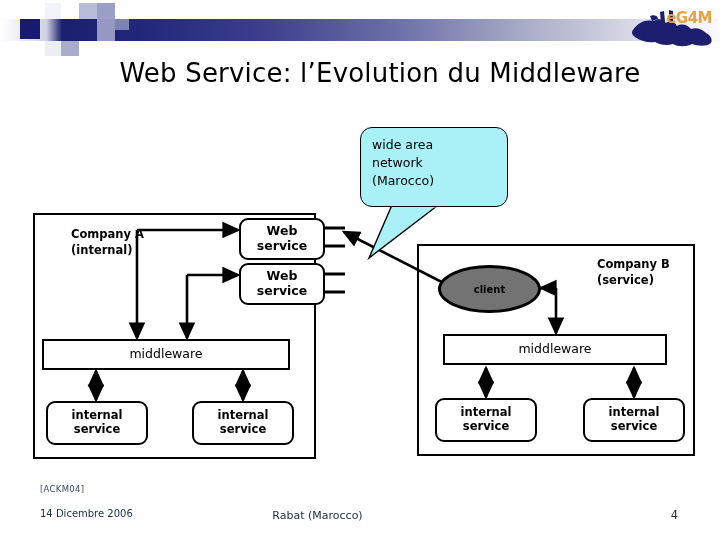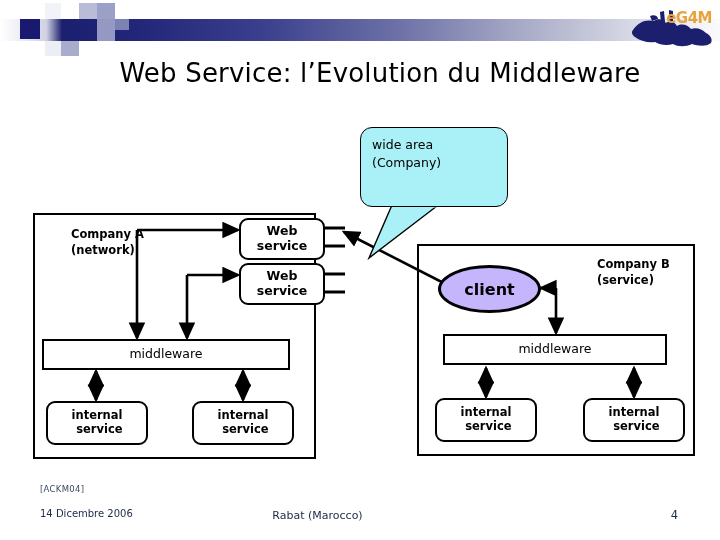--- a/index.html
+++ b/index.html
@@ -123,33 +123,32 @@
   }
   .mw-box {
     font-size: 12.5px;
     font-weight: normal;
     justify-content: center;
   }
   .int-box {
     border-radius: 9px;
     font-size: 11.5px;
     font-weight: bold;
-    text-align: right;
   }
   #client-ellipse {
     position: absolute;
     box-sizing: border-box;
     border: 3px solid #000000;
     border-radius: 50%;
-    background: #c4b5fd;
+    background: #737373;
     display: flex;
     align-items: center;
     justify-content: center;
     font-family: "DejaVu Sans", sans-serif;
-    font-size: 16px;
+    font-size: 10px;
     font-weight: bold;
     color: #000000;
   }
 
   
   #callout {
     position: absolute;
     left: 360px; top: 127px;
     width: 148px; height: 80px;
     box-sizing: border-box;
@@ -270,21 +269,21 @@
     <path d="M556,288 L541,288" stroke="#000" stroke-width="2.6" fill="none" marker-end="url(#ah)"></path>
 
     <path d="M486,368 L486,397" stroke="#000" stroke-width="2.6" fill="none" marker-end="url(#ah)" marker-start="url(#ah-start)"></path>
     <path d="M634,368 L634,397" stroke="#000" stroke-width="2.6" fill="none" marker-end="url(#ah)" marker-start="url(#ah-start)"></path>
   </svg>
 
   <div class="node company-box" id="company-a-box" style="left:33px; top:213px; width:283px; height:246px;"></div>
 
   <div class="company-label" style="left:47px; top:227px;margin-left:24px;">
     <div>Company A</div>
-    <div>(network)</div>
+    <div>(internal)</div>
   </div>
 
   <div class="node ws-box" style="left:239px; top:218px; width:86px; height:42px;">
     <span style="white-space:pre-line;">Web
 service</span>
   </div>
 
   <div class="node ws-box" style="left:239px; top:263px; width:86px; height:42px;">
     <span style="white-space:pre-line;">Web
 service</span>
@@ -324,21 +323,22 @@
 service</span>
   </div>
 
   <div class="node int-box" style="left:583px; top:398px; width:102px; height:44px;">
     <span style="white-space:pre-line;">internal
 service</span>
   </div>
 
   <div id="callout">
     <div>wide area</div>
-    <div>(Company)</div>
+    <div>network</div>
+    <div>(Marocco)</div>
   </div>
 
 </div>
 
 <div id="citation">[ACKM04]</div>
 <div id="footer-date">14 Dicembre 2006</div>
 <div id="footer-place">Rabat (Marocco)</div>
 <div id="footer-page">4</div>
 
 </body></html>

